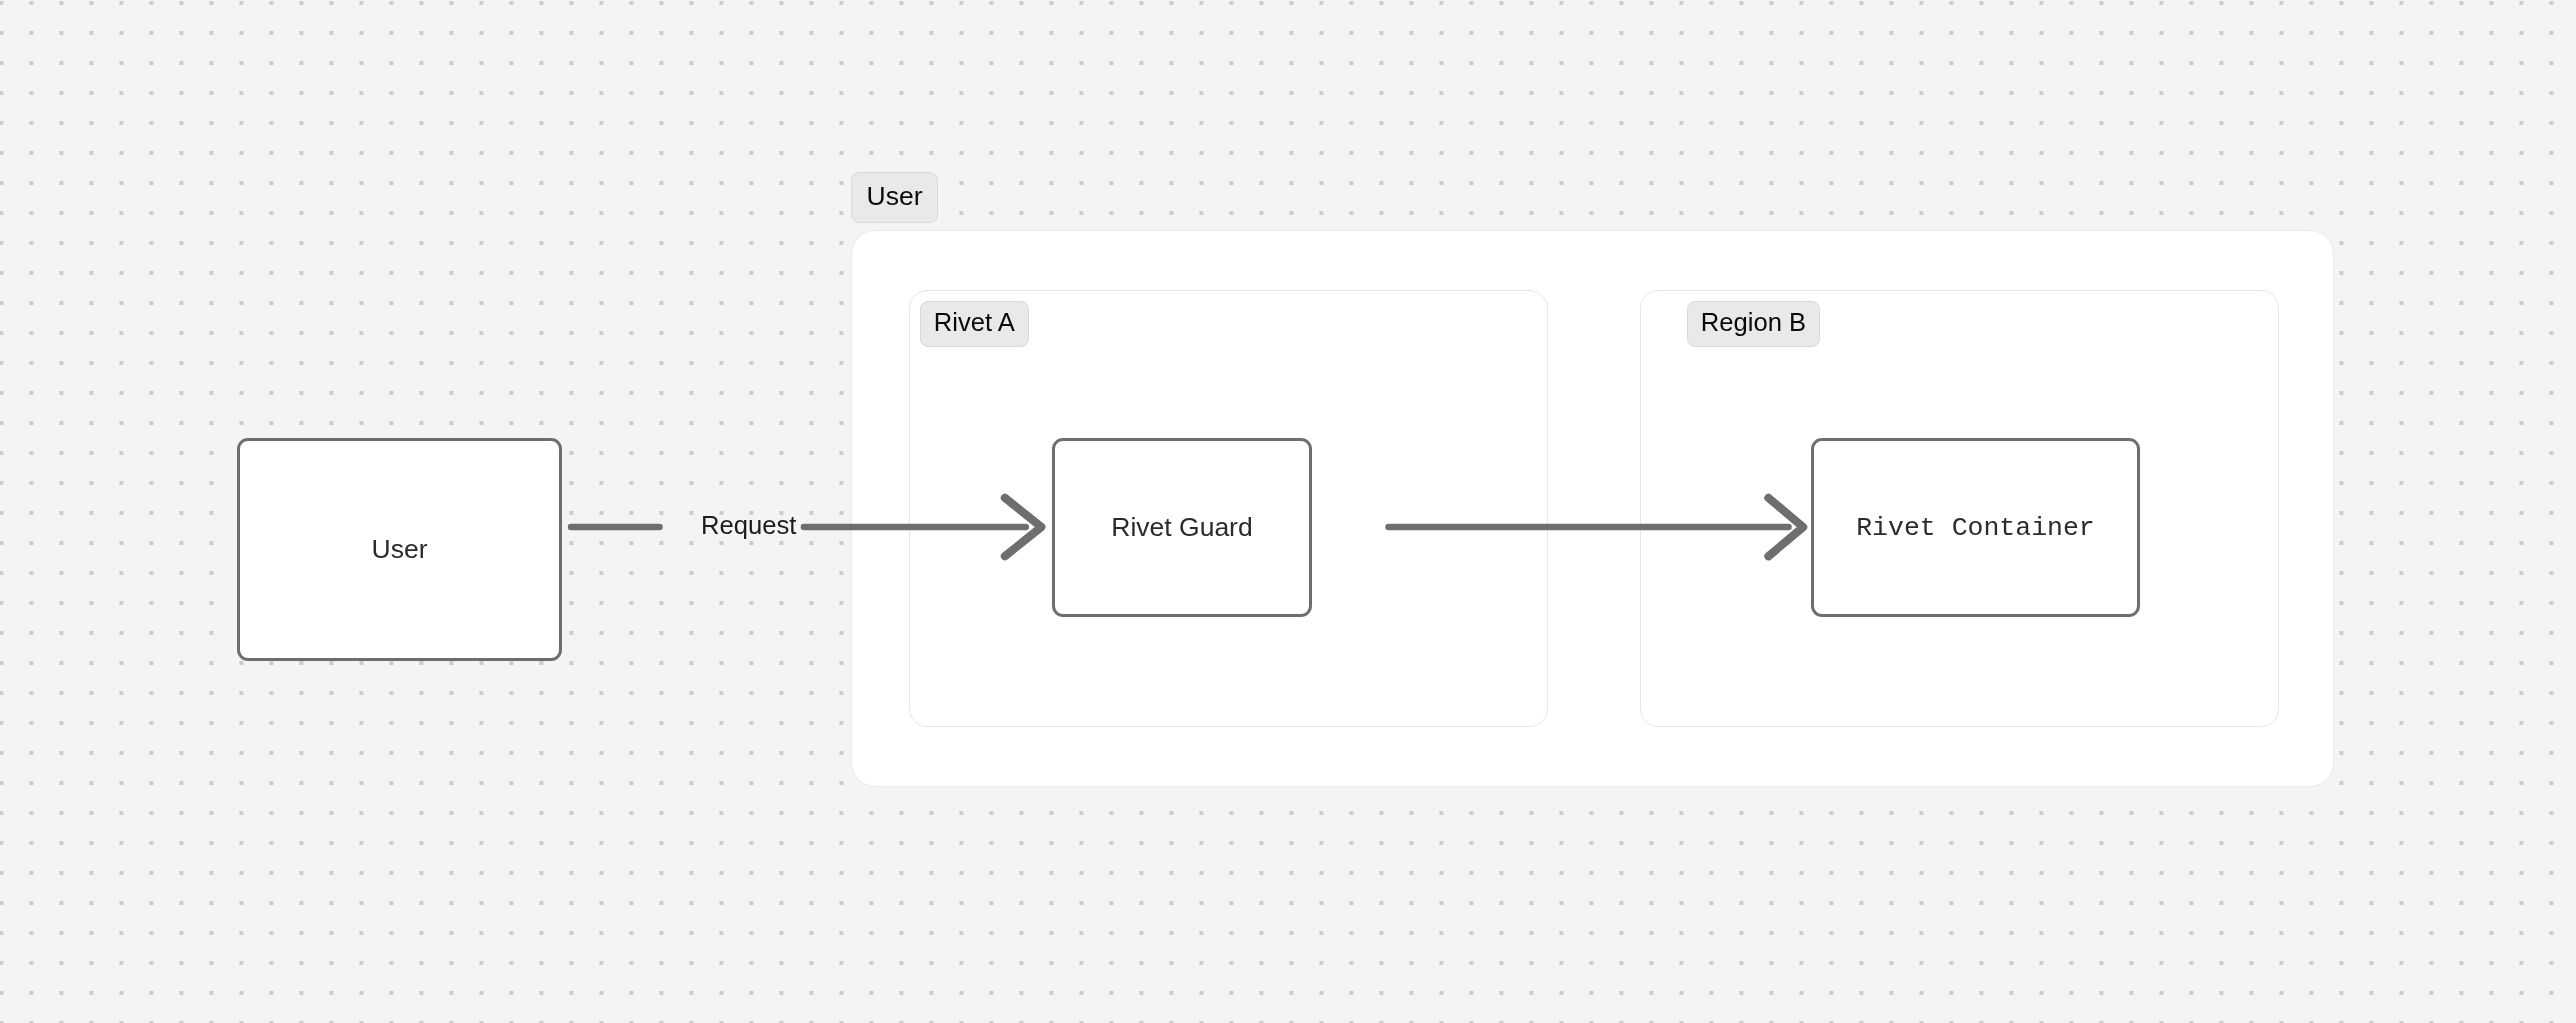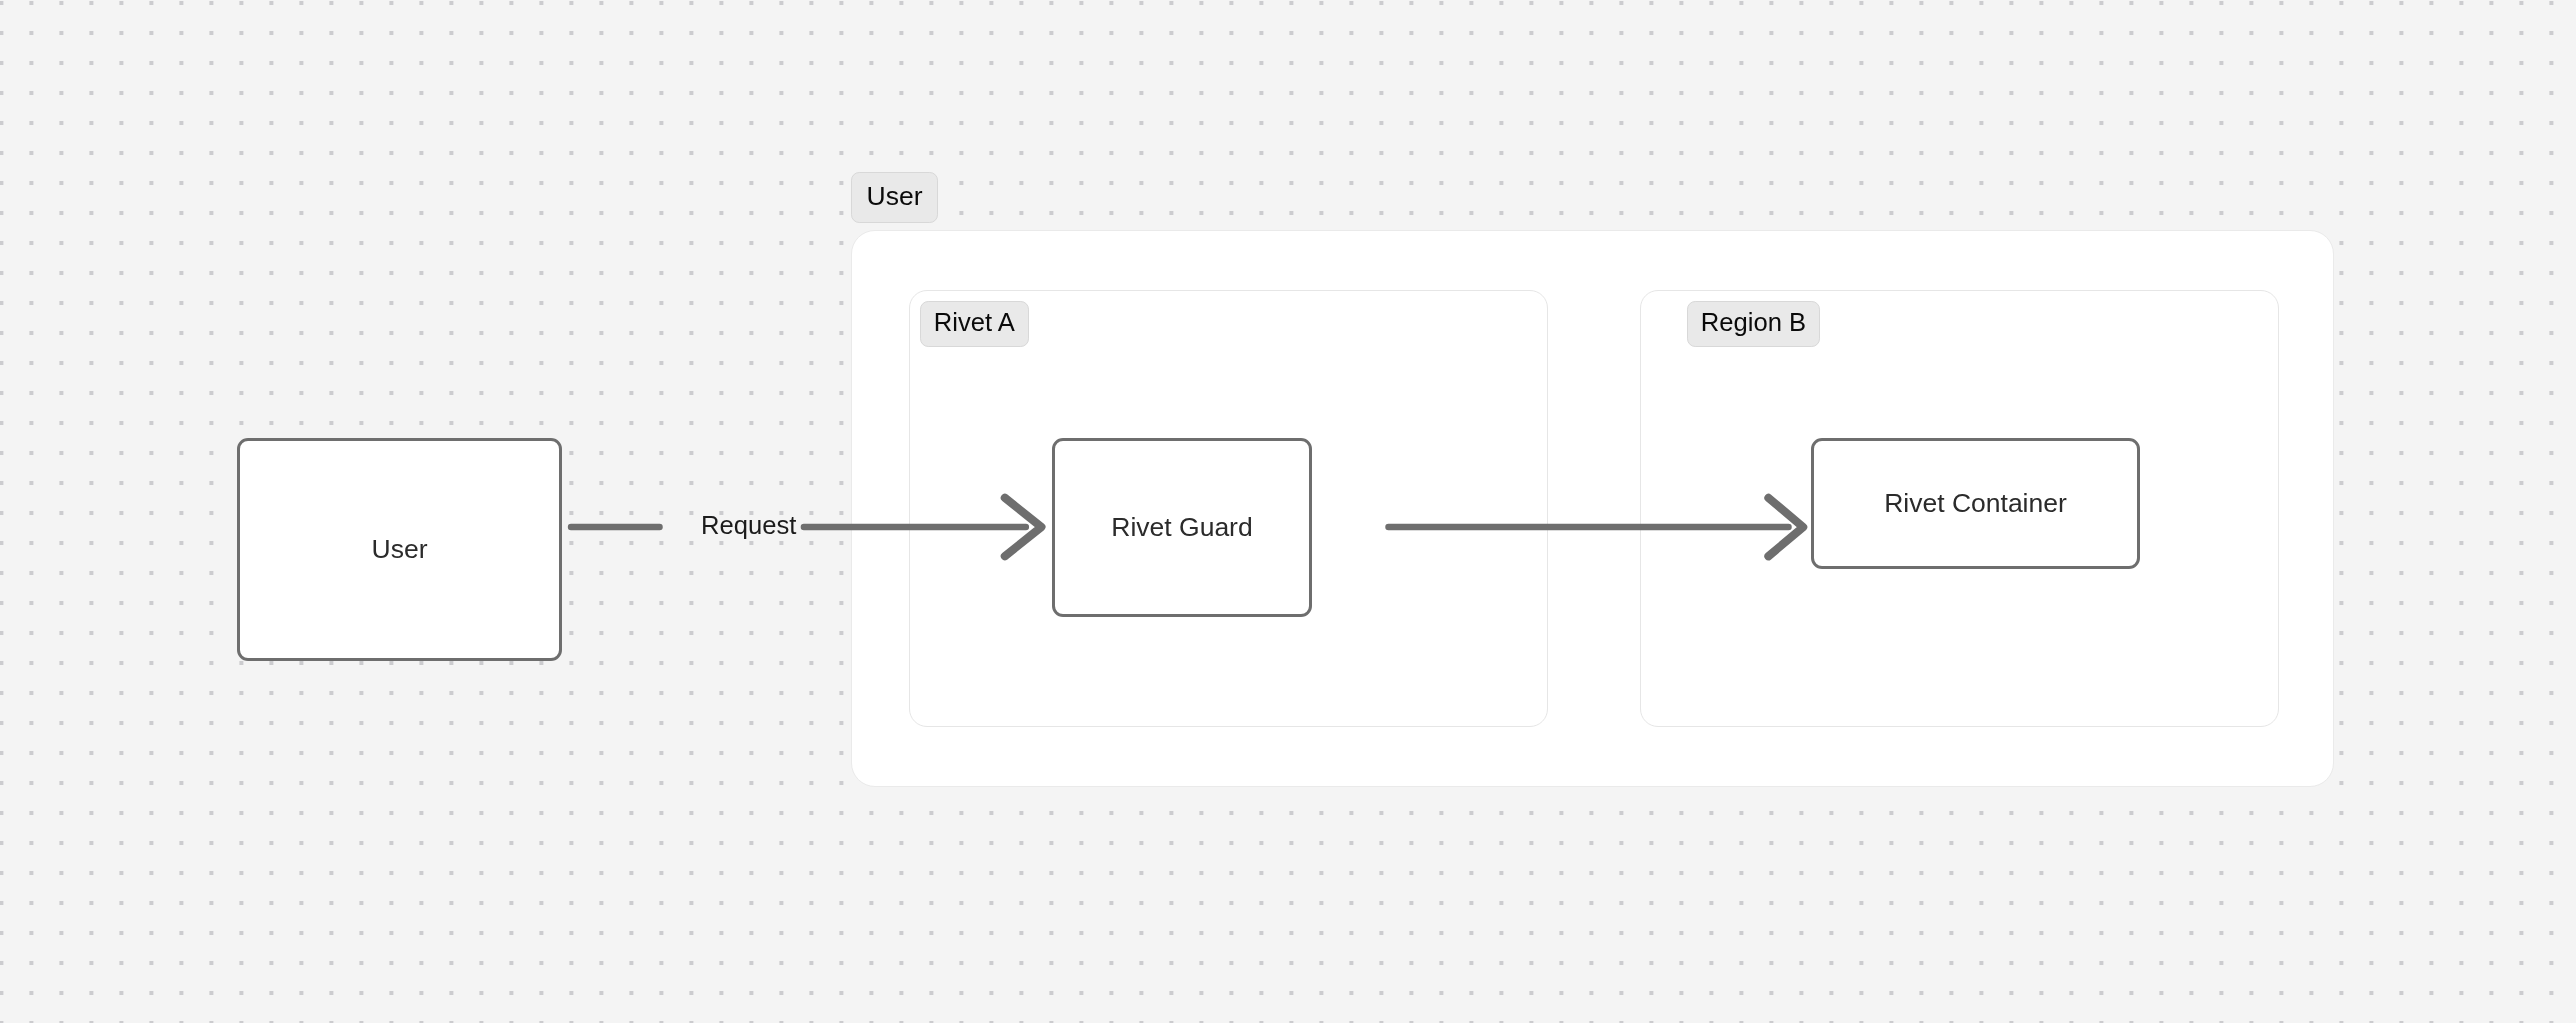--- a/index.html
+++ b/index.html
@@ -86,21 +86,21 @@
     align-items: center;
     justify-content: center;
     color: #2b2b2b;
     font-size: 26.5px;
     z-index: 5;
     white-space: nowrap;
   }
 
   #node-user      { left: 237px;  top: 438px; width: 325px; height: 223px; }
   #node-guard     { left: 1052px; top: 438px; width: 260px; height: 179px; }
-  #node-container { left: 1811px; top: 438px; width: 329px; height: 131px; }
+  #node-container { left: 1811px; top: 438px; width: 329px; height: 179px; font-family: Liberation Mono, monospace; }
 
   
   #edges {
     position: absolute;
     left: 0; top: 0;
     width: 2576px;
     height: 1023px;
     z-index: 4;
     pointer-events: none;
   }

